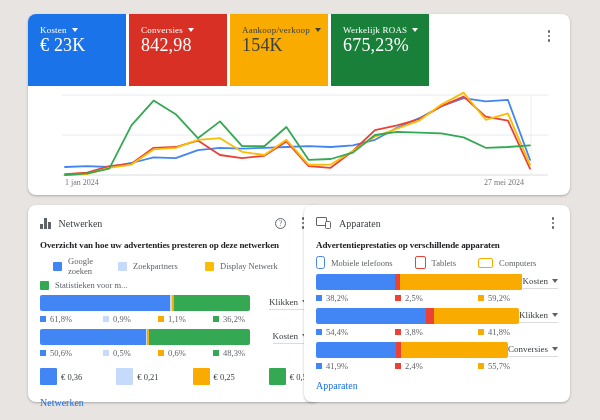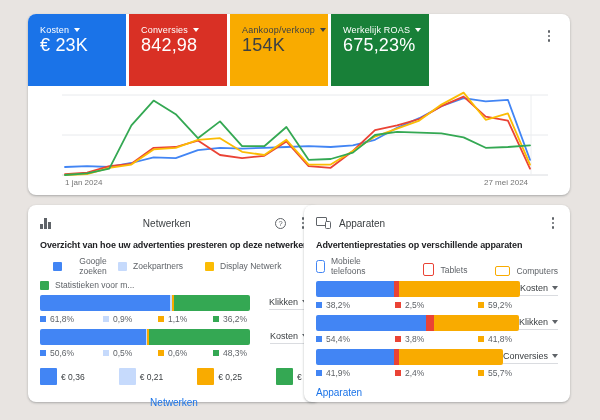--- a/index.html
+++ b/index.html
@@ -1,28 +1,28 @@
 <!DOCTYPE html>
 <html><head>
 <meta charset="utf-8">
 <style>
   * { margin:0; padding:0; box-sizing:border-box; }
   html,body { width:600px; height:420px; }
   #app {
     width:600px; height:420px; position:relative;
     background:#e8e4e1;
-    font-family:Liberation Sans, sans-serif;
+    font-family:Liberation Serif, serif;
     color:#3c4043; overflow:hidden;
   }
   .card {
     position:absolute; background:#ffffff; border-radius:8px;
     box-shadow:0 1px 2px rgba(60,64,67,.25), 0 1px 3px rgba(60,64,67,.12);
   }
   #top-card { left:28px; top:14px; width:542px; height:181px; }
-  #networks-card { left:28px; top:205px; width:292px; height:197px; padding:10px 12px;text-align:center; }
+  #networks-card { left:28px; top:205px; width:292px; height:197px; padding:10px 12px; }
   #devices-card  { left:304px; top:205px; width:266px; height:197px; padding:10px 12px; }
 
   
   .tiles { display:flex; gap:3px; }
   .tile { width:98px; height:72px; padding:11px 0 0 12px; }
   .tile:first-child { border-top-left-radius:8px; }
   .tile-label { font-size:9px; display:flex; align-items:center; letter-spacing:.2px; }
   .tile-value { font-size:18px; letter-spacing:.2px; }
   .caret { width:0; height:0; display:inline-block; margin-left:5px;
            border-left:3.5px solid transparent; border-right:3.5px solid transparent;
@@ -57,21 +57,21 @@
         border:1.2px solid #5f6368; border-radius:1px; }
   .devices-icon .phone { position:absolute; right:0; bottom:0; width:6px; height:8px;
         border:1.2px solid #5f6368; border-radius:1.5px; background:#fff; }
 
   .subtitle { font-size:9px; font-weight:bold; color:#202124; letter-spacing:-.1px;
               margin:9px 0 6px; white-space:nowrap; }
   .legend-row { display:flex; align-items:center; margin-bottom:4px; }
   .legend-item { display:flex; align-items:center; font-size:8.5px; color:#5f6368; }
   .li-w1 { width:78px;padding-left:13px; } .li-w2 { width:87px; }
   .lg-swatch { width:9px; height:9px; border-radius:1px; margin-right:6px; flex:none; }
-  .dev-legend { display:flex; align-items:flex-end; gap:28px; margin:2px 0 2px; }
+  .dev-legend { display:flex; align-items:center; gap:22px; margin:2px 0 2px; }
   .dev-icon { flex:none; margin-right:6px; }
   .phone-icon { width:9px; height:13px; border:1.6px solid; border-radius:2.5px; }
   .tablet-icon { width:11px; height:13px; border:1.6px solid; border-radius:2px; }
   .computer-icon { width:15px; height:10px; border:1.6px solid; border-radius:2px; }
 
   .bar-row { display:flex; align-items:center; margin-top:5px; }
   .bar { width:210px; height:16px; display:flex; border-radius:2px; overflow:hidden; }
   .bar-seg { height:100%; flex:none; }
   .metric { flex:1; display:flex; justify-content:flex-end; }
   .metric-inner { font-size:9px; color:#3c4043; border-bottom:1px solid #dadce0;

